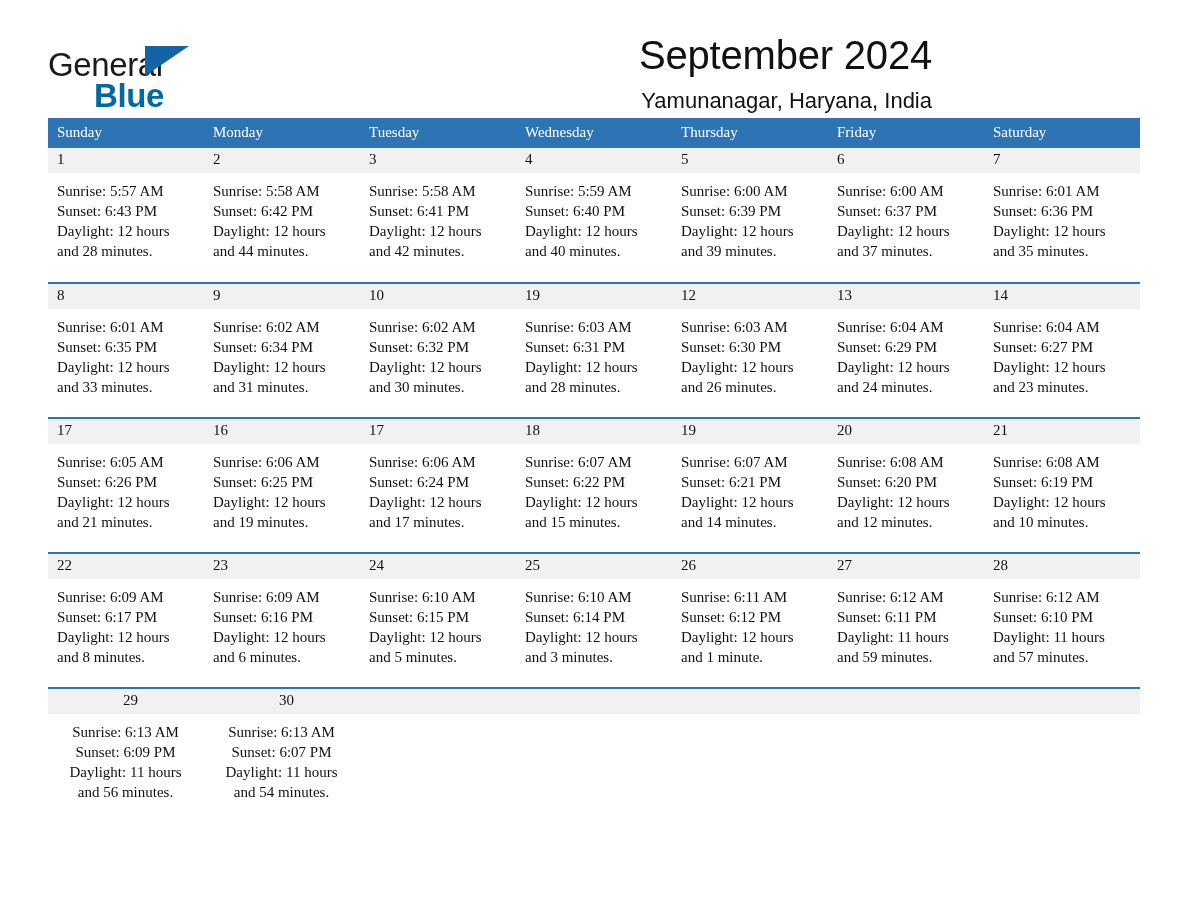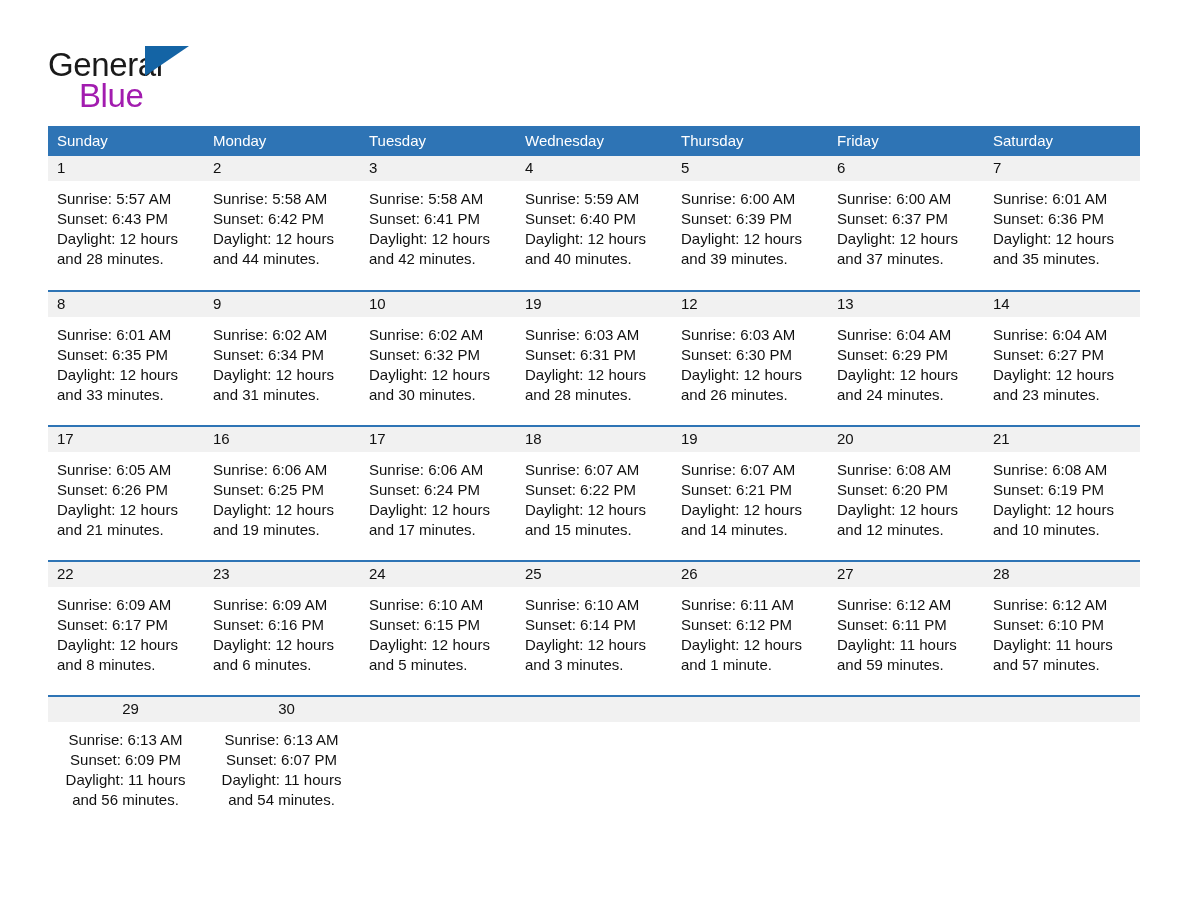--- a/index.html
+++ b/index.html
@@ -53,26 +53,26 @@
     position: absolute;
     left: 97px;
     top: 12px;
     width: 0;
     height: 0;
     border-left: 44px solid #1464a5;
     border-bottom: 30px solid transparent;
   }
   .brand-blue {
     position: absolute;
-    left: 31px;
+    left: 46px;
     top: 45px;
     font-size: 33px;
     letter-spacing: -0.4px;
-    color: #a21caf;
-    font-weight: 400;
+    color: #0369a1;
+    font-weight: 700;
     line-height: 1;
   }
 
   .titles {
     text-align: right;
     flex: 1 1 auto;
     padding-top: 0px;
   }
   .cal-title {
     font-size: 40px;
@@ -87,21 +87,22 @@
     font-weight: 400;
     color: #111111;
     line-height: 1.1;
   }
 
   
   .calendar {
     width: 1092px;
     border-collapse: collapse;
     table-layout: fixed;
-    margin-top: 14px;
+    margin-top: 6px;
+    font-family: Liberation Serif, serif;
   }
   .calendar col { width: 156px; }
 
   thead th {
     background: #2e74b5;
     color: #ffffff;
     font-size: 15px;
     font-weight: 400;
     text-align: left;
     padding: 7px 0 8px 9px;
@@ -148,20 +149,24 @@
 <div class="page">
 
   <div class="header">
 
     <div class="brand">
       <span class="brand-general">General</span>
       <span class="brand-triangle"></span>
       <span class="brand-blue">Blue</span>
     </div>
 
+    <div class="titles">
+      <div class="cal-title">September 2024</div>
+      <div class="cal-subtitle">Yamunanagar, Haryana, India</div>
+    </div>
 
   </div>
 
   <table class="calendar">
     <colgroup>
       <col>
         <col>
         <col>
         <col>
         <col>

